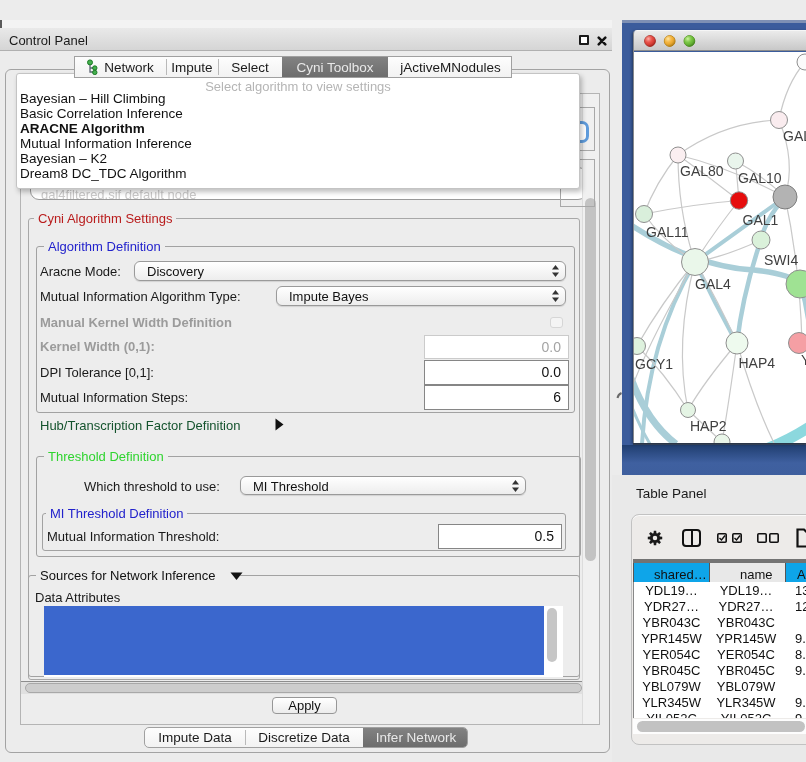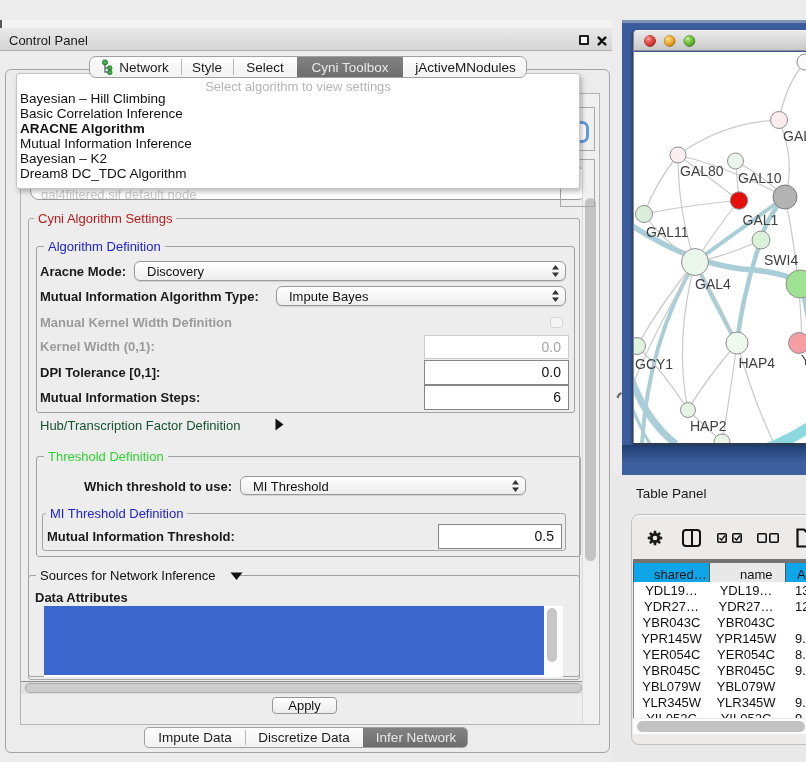--- a/index.html
+++ b/index.html
@@ -1,20 +1,20 @@
 <!DOCTYPE html>
 <html><head>
 <meta charset="utf-8">
 <style>
 html,body{margin:0;padding:0;}
 body{width:806px;height:762px;overflow:hidden;background:#ececec;font-family:"Liberation Sans",sans-serif;}
 *{box-sizing:border-box;}
 .abs{position:absolute;white-space:nowrap;}
 #page{position:relative;width:806px;height:762px;overflow:hidden;font-family:"Liberation Sans",sans-serif;margin-top:20px;}
-.blab{font-weight:bold;font-size:13px;color:#1a1a1a;}
+.blab{font-weight:normal;font-size:13px;color:#1a1a1a;}
 .glab{font-weight:bold;font-size:13px;color:#9b9b9b;}
 .combo{position:absolute;border:1px solid #9a9a9a;border-radius:6px;background:linear-gradient(#ffffff,#ededed);box-shadow:0 1px 1px rgba(0,0,0,0.12);}
 .combo .ct{position:absolute;left:12px;top:50%;transform:translateY(-50%);font-size:13px;color:#111;}
 .spin{position:absolute;right:5px;top:50%;transform:translateY(-50%);width:9px;height:12px;}
 .fld{position:absolute;background:#fff;font-size:14px;color:#111;text-align:right;padding-right:7px;}
 .seg{position:absolute;top:0;height:100%;display:flex;align-items:center;justify-content:center;font-size:13.5px;color:#1a1a1a;}
 .vsep{position:absolute;top:2px;bottom:2px;width:1px;background:#b9b9b9;}
 .gbox{position:absolute;border:1px solid #a2a2a2;border-radius:3px;}
 .gtitle{position:absolute;background:#ededed;padding:0 4px;font-size:13px;line-height:13px;}
 </style>
@@ -28,31 +28,31 @@
 <div class="abs" style="left:9px;top:13px;font-size:13px;color:#1a1a1a;">Control Panel</div>
 <div class="abs" style="left:579px;top:14.5px;width:10px;height:10px;border:2.2px solid #1a1a1a;background:#fff;border-radius:1px;box-sizing:border-box;"></div>
 <svg class="abs" style="left:596.5px;top:15.5px;" width="10" height="10" viewBox="0 0 10 10">
       <path d="M1.7 1.7 L8.3 8.3 M8.3 1.7 L1.7 8.3" stroke="#111" stroke-width="2.5" stroke-linecap="round"></path>
     </svg>
 
 <div class="abs" style="left:5px;top:49px;width:605px;height:684px;border:1px solid #a3a3a3;border-radius:6px;background:#ececec;"></div>
 
 <div class="abs" style="left:20px;top:73px;width:580px;height:632px;border:1px solid #b4b4b4;background:#ededed;"></div>
 
-<div class="abs" style="left:89px;top:36px;width:438px;height:22px;border:1px solid #a0a0a0;border-radius:7px;background:linear-gradient(#fdfdfd,#f2f2f2);overflow:hidden;z-index:10;">
+<div class="abs" style="left:74px;top:36px;width:438px;height:22px;border:1px solid #a0a0a0;border-radius:0;background:linear-gradient(#fdfdfd,#f2f2f2);overflow:hidden;z-index:10;">
   <div class="seg" style="left:0;width:91px;">
     <svg width="13" height="16" viewBox="0 0 13 16" style="margin-right:4px;">
           <path d="M3 5 V13 H6 M3 9 H6" stroke="#5a6472" stroke-width="1.3" fill="none"></path>
           <circle cx="3" cy="3.4" r="2.5" fill="#44b04e" stroke="#1d7a27" stroke-width="1"></circle>
           <circle cx="7.8" cy="9" r="2.2" fill="#44b04e" stroke="#1d7a27" stroke-width="1"></circle>
           <circle cx="7.8" cy="13.4" r="2.2" fill="#44b04e" stroke="#1d7a27" stroke-width="1"></circle>
         </svg>
     Network</div>
   <div class="vsep" style="left:91px;"></div>
-  <div class="seg" style="left:91px;width:52px;">Style</div>
+  <div class="seg" style="left:91px;width:52px;">Impute</div>
   <div class="vsep" style="left:143px;"></div>
   <div class="seg" style="left:143px;width:64px;">Select</div>
   <div class="seg" style="left:207px;width:106px;background:linear-gradient(#828282,#6d6d6d);color:#e9e9e9;">Cyni Toolbox</div>
   <div class="seg" style="left:313px;width:125px;">jActiveMNodules</div>
 </div>
 
 <div id="content">
 
   <div class="abs" style="left:30px;top:147px;width:557px;height:33px;border:1px solid #9a9a9a;border-radius:9px;background:#fff;overflow:hidden;">
     <div class="abs" style="left:10px;top:19px;font-size:13px;color:#cbcaca;">gal4filtered.sif default node</div>

